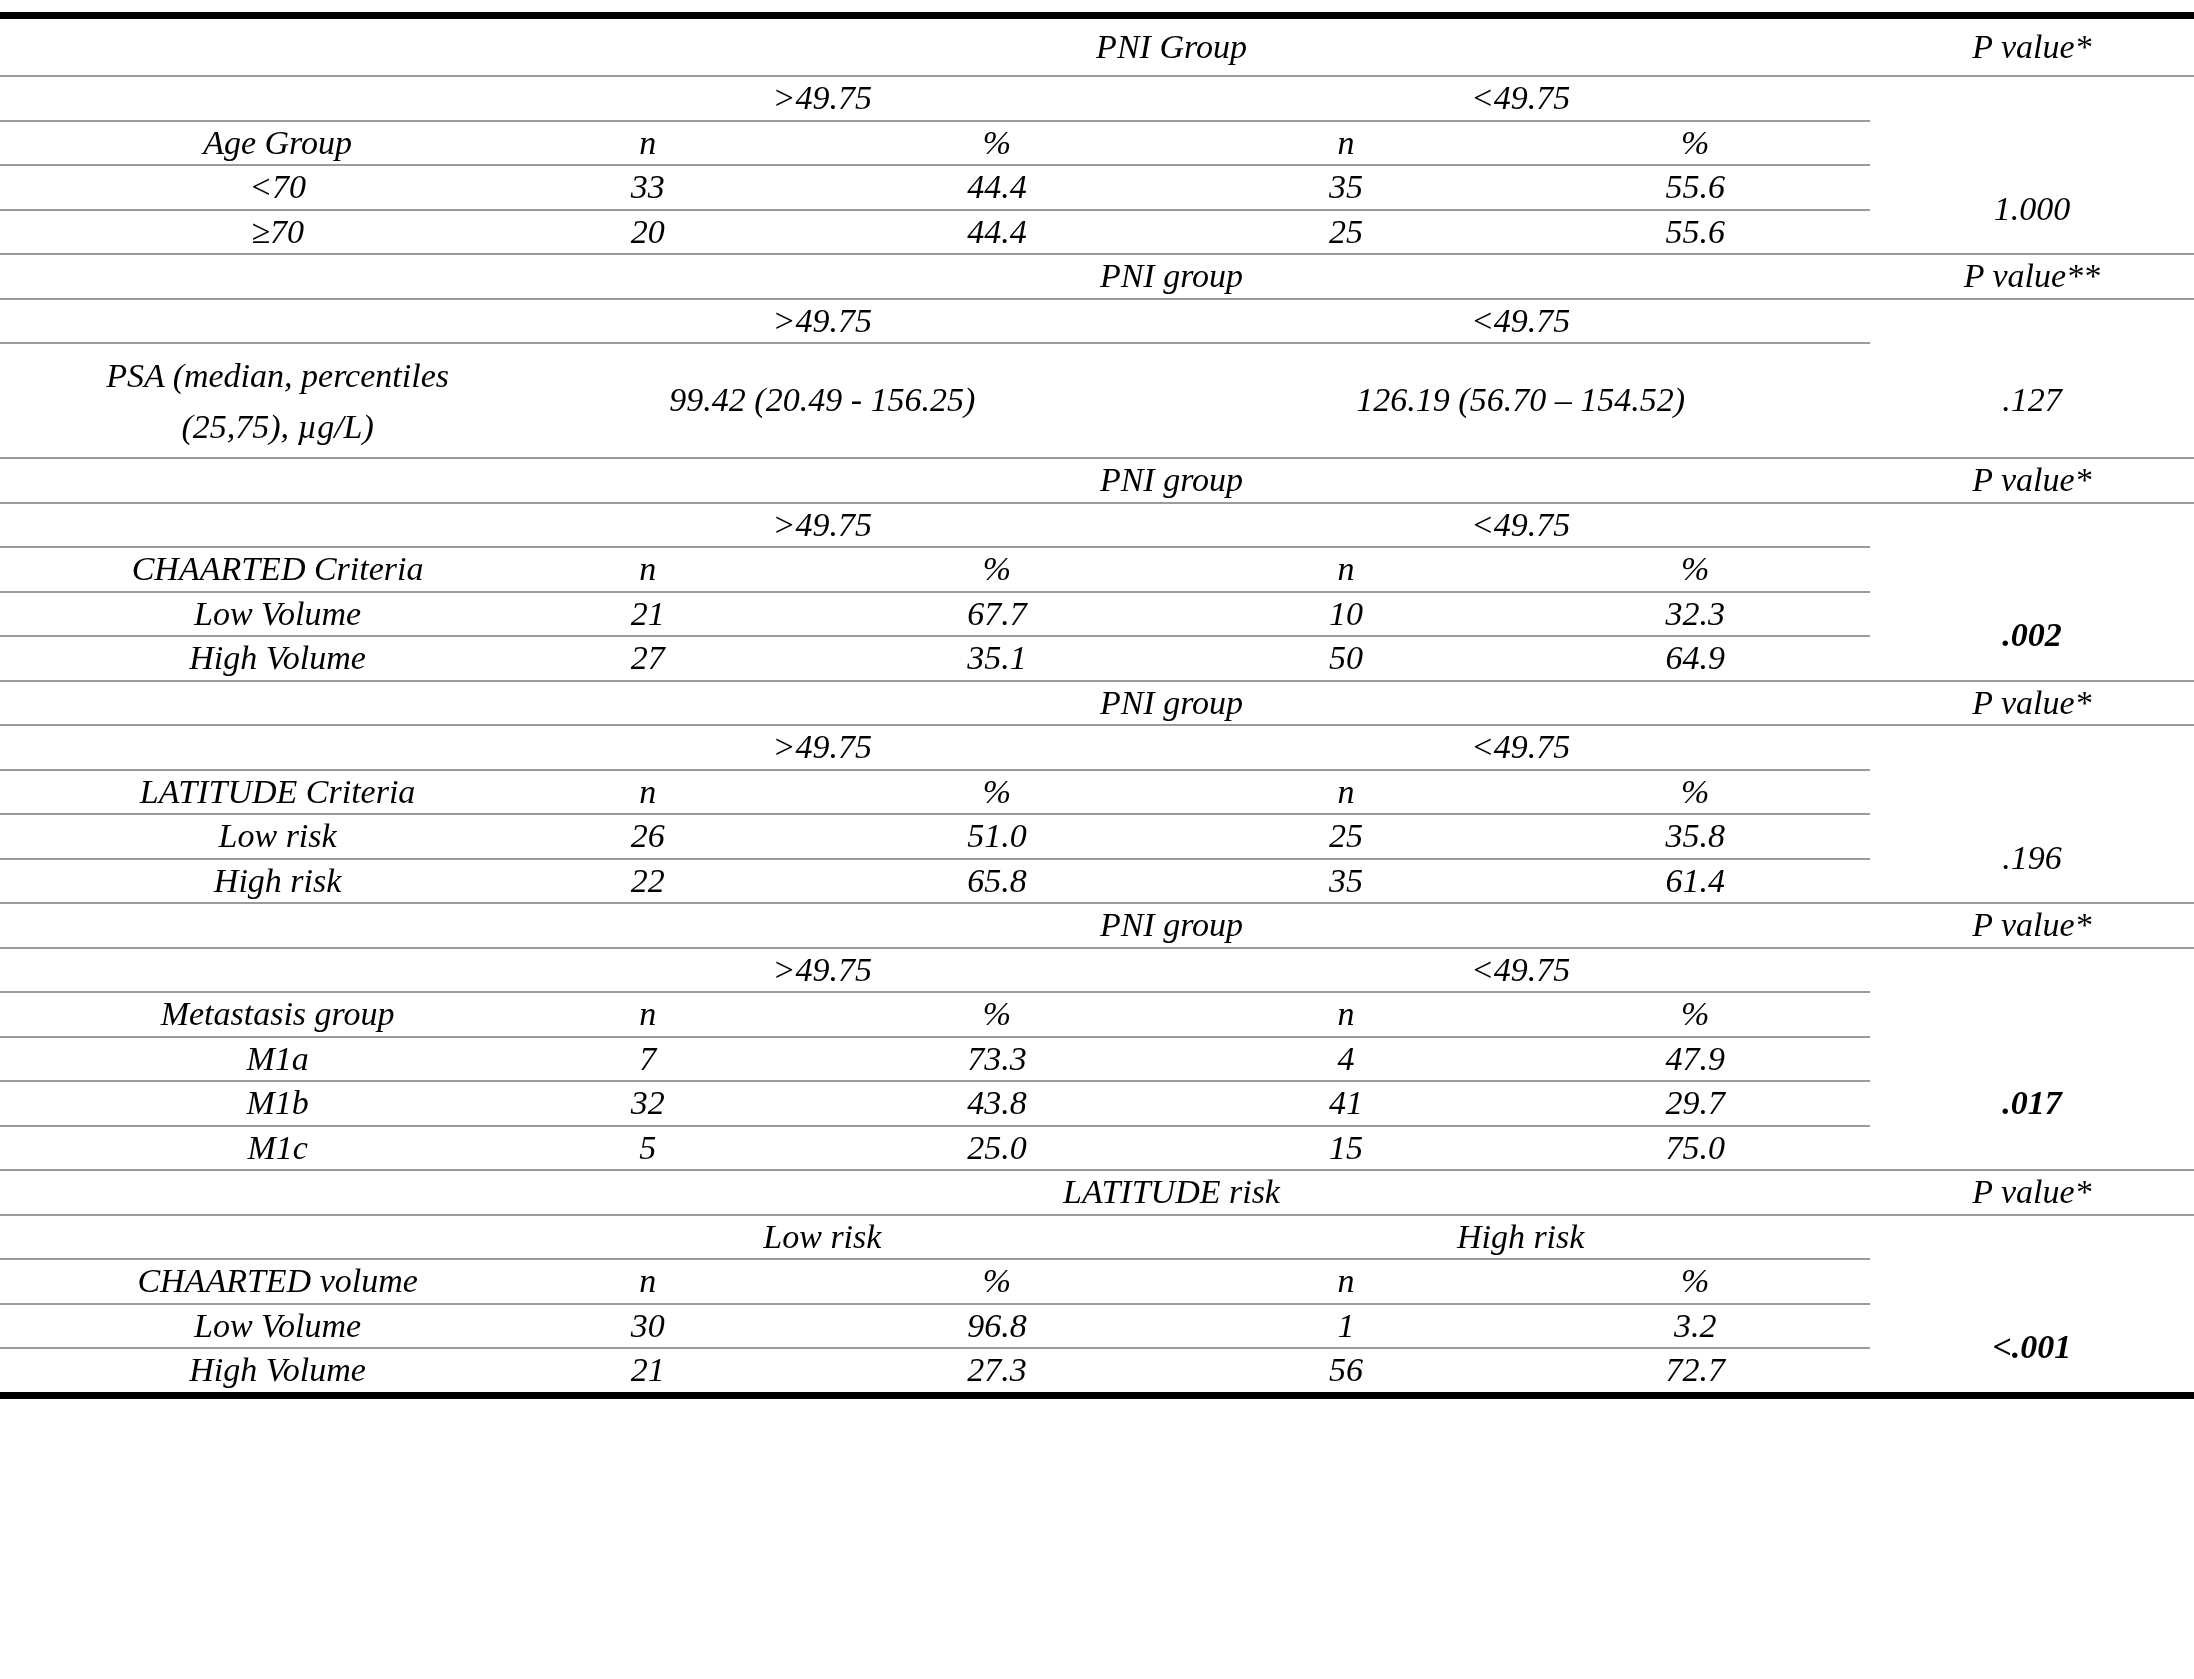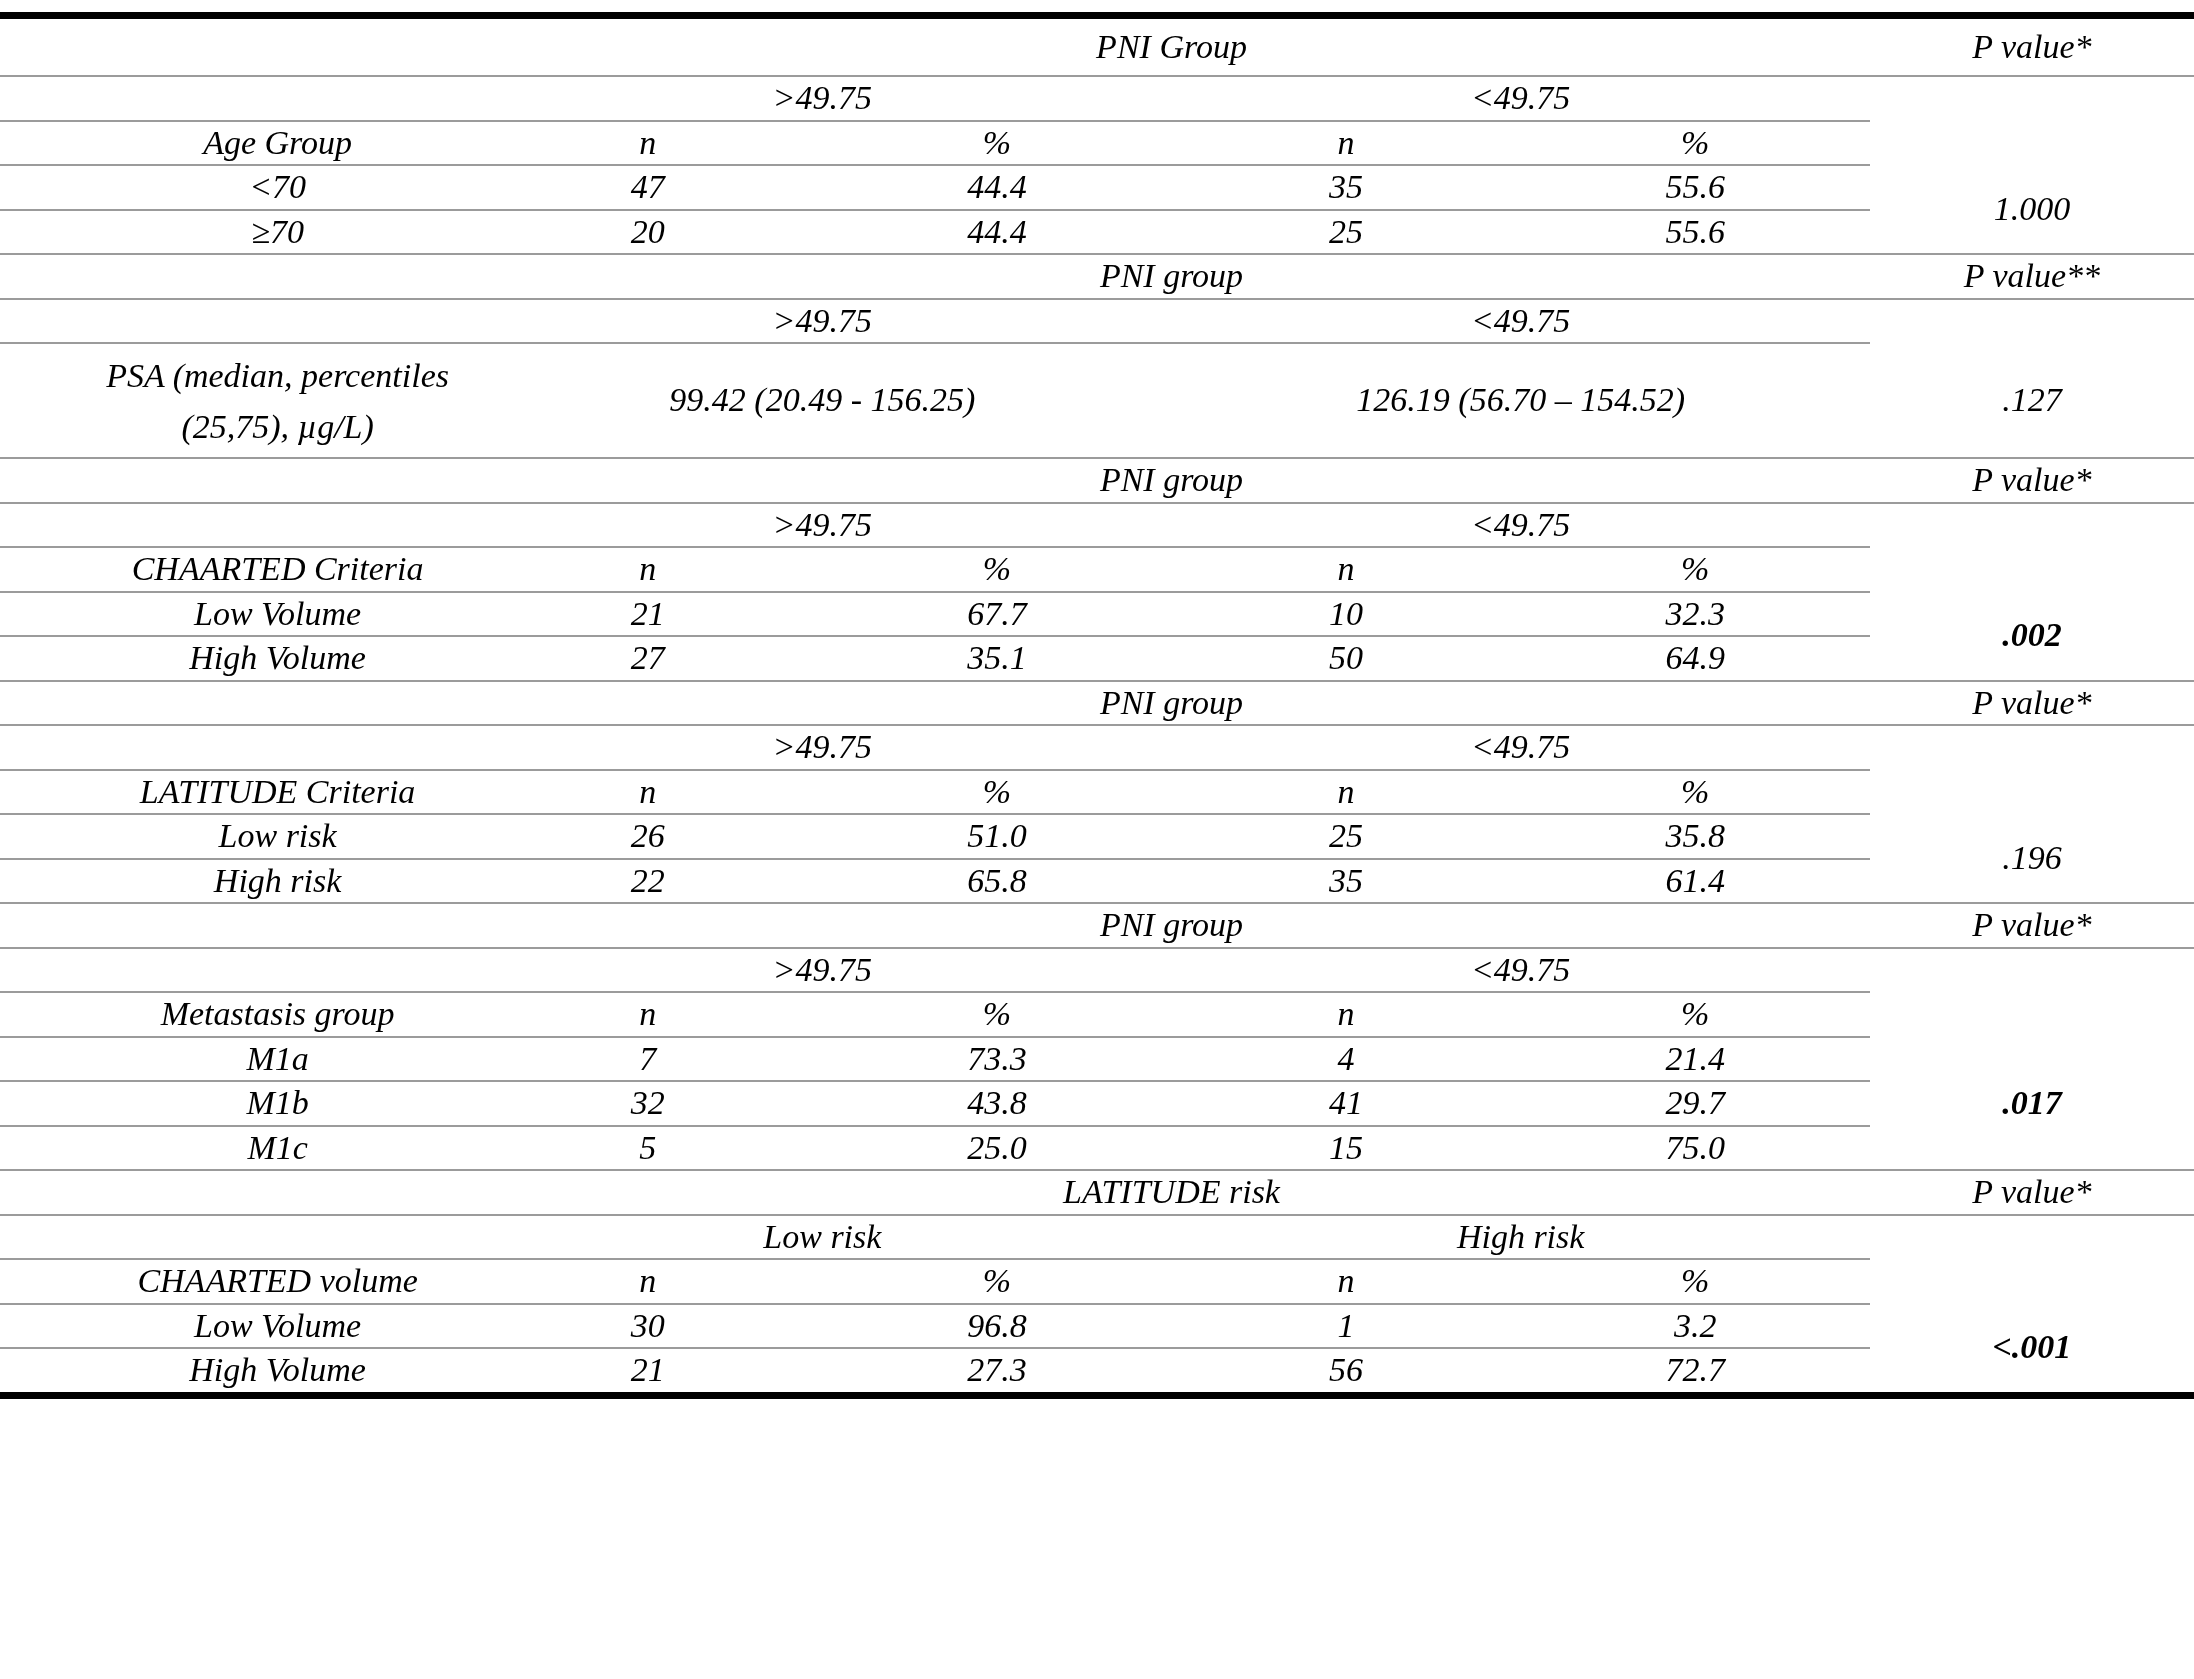--- a/index.html
+++ b/index.html
@@ -56,21 +56,21 @@
     </tr>
     <tr class="r">
       <td class="lbl rb">Age Group</td>
       <td class="rb">n</td>
       <td class="rb">%</td>
       <td class="rb">n</td>
       <td class="rb">%</td>
     </tr>
     <tr class="r">
       <td class="lbl rb">&lt;70</td>
-      <td class="rb">47</td>
+      <td class="rb">33</td>
       <td class="rb">44.4</td>
       <td class="rb">35</td>
       <td class="rb">55.6</td>
       <td class="rb" rowspan="2">1.000</td>
     </tr>
     <tr class="r">
       <td class="lbl rb">≥70</td>
       <td class="rb">20</td>
       <td class="rb">44.4</td>
       <td class="rb">25</td>
@@ -182,21 +182,21 @@
       <td class="rb">n</td>
       <td class="rb">%</td>
       <td class="rb">n</td>
       <td class="rb">%</td>
     </tr>
     <tr class="r">
       <td class="lbl rb">M1a</td>
       <td class="rb">7</td>
       <td class="rb">73.3</td>
       <td class="rb">4</td>
-      <td class="rb">21.4</td>
+      <td class="rb">47.9</td>
       <td class="rb b" rowspan="3">.017</td>
     </tr>
     <tr class="r">
       <td class="lbl rb">M1b</td>
       <td class="rb">32</td>
       <td class="rb">43.8</td>
       <td class="rb">41</td>
       <td class="rb">29.7</td>
     </tr>
     <tr class="r">

